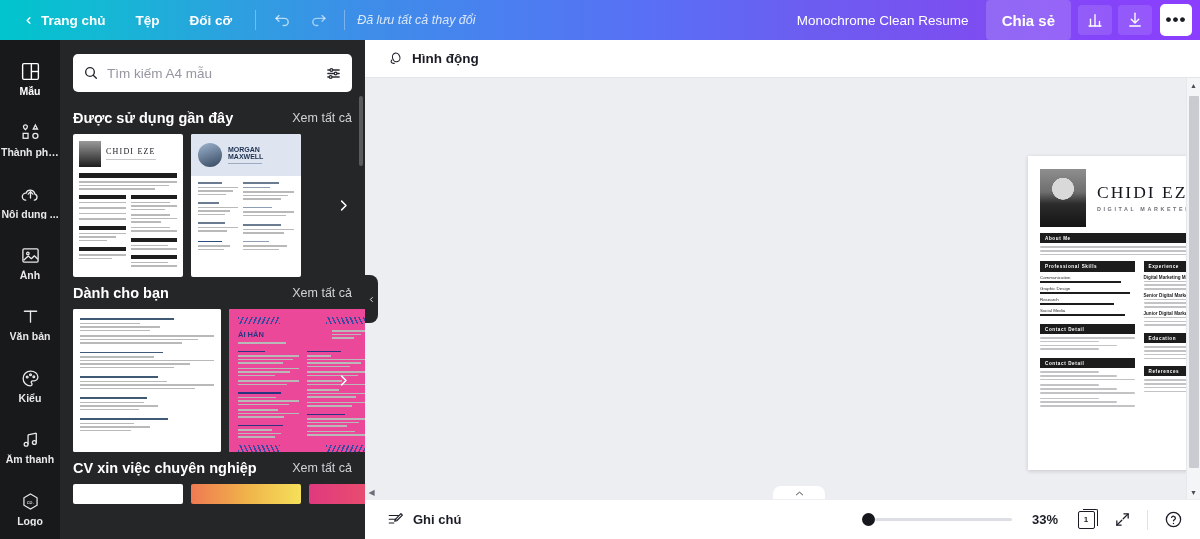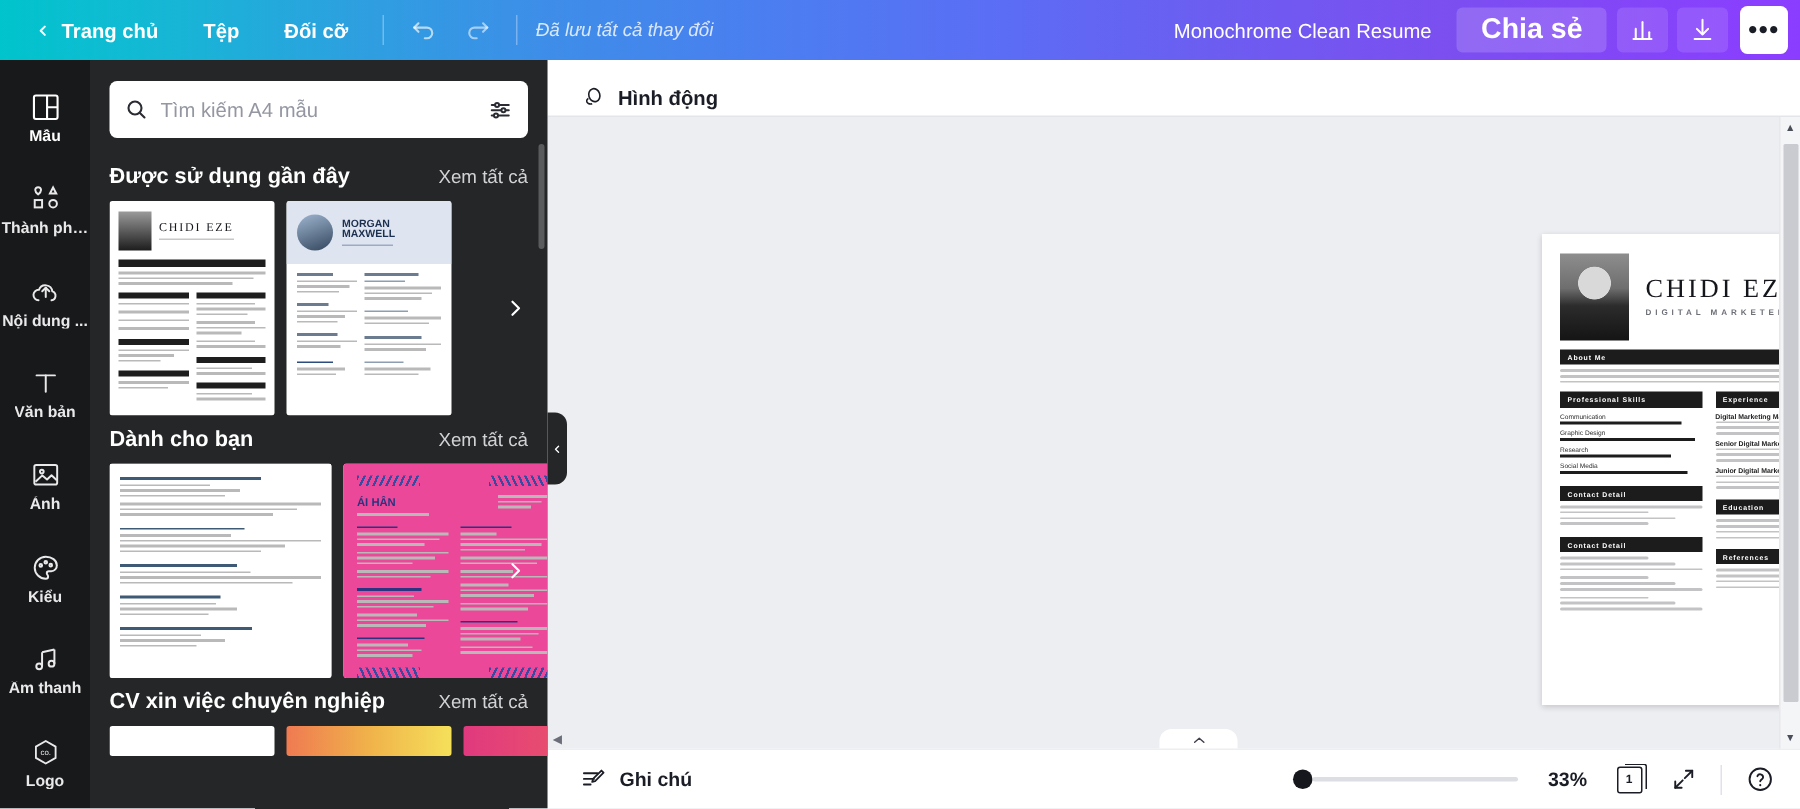--- a/index.html
+++ b/index.html
@@ -38,22 +38,22 @@
     margin-left: 4px; white-space: nowrap;
   }
   .tb-spacer { flex: 1; }
   .tb-right { display: flex; align-items: center; height: 100%; padding-right: 8px; }
   .tb-title {
     font-size: 13.5px; font-weight: 400; color: #fff;
     padding: 0 13px; height: 28px; display: flex; align-items: center;
     border-radius: 4px; cursor: pointer; white-space: nowrap;
   }
   .tb-share {
-    font-size: 19px; font-weight: 700; color: #fff;
-    padding: 0 16px; height: 30px; display: flex; align-items: center;
+    font-size: 15px; font-weight: 700; color: #fff;
+    padding: 0 16px; height: 40px; display: flex; align-items: center;
     border-radius: 4px; background: rgba(255,255,255,0.16); cursor: pointer;
     margin: 0 4px; white-space: nowrap;
   }
   .tb-ghost {
     width: 34px; height: 30px; display: flex; align-items: center; justify-content: center;
     border-radius: 4px; background: rgba(255,255,255,0.12); margin: 0 3px; cursor: pointer;
   }
   .tb-white-btn {
     display: flex; align-items: center; gap: 8px;
     height: 32px; padding: 0 14px; border-radius: 5px;
@@ -141,21 +141,21 @@
   .canvas {
     position: absolute; left: 365px; top: 40px; width: 835px; height: 499px;
     background: #edeef2;
   }
   .anim-bar {
     position: absolute; left: 0; top: 0; width: 835px; height: 38px;
     background: #fff; border-bottom: 1px solid #e4e5e9;
     display: flex; align-items: center; padding-left: 14px; gap: 8px;
   }
   .anim-btn {
-    display: flex; align-items: flex-end; gap: 8px; height: 28px;
+    display: flex; align-items: center; gap: 8px; height: 28px;
     padding: 0 8px; border-radius: 4px; cursor: pointer;
     font-size: 13.5px; font-weight: 700; color: #1b1d26;
   }
 
   .doc-area {
     position: absolute; left: 0; top: 38px; width: 822px; height: 448px;
     overflow: hidden;
   }
   .pg-tools {
     position: absolute; left: 820px; top: 52px; display: flex; gap: 18px;
@@ -335,34 +335,34 @@
     <div class="rail-item">
       <svg width="21" height="21" viewBox="0 0 24 24" fill="none" stroke="currentColor" stroke-width="1.5" stroke-linecap="round" stroke-linejoin="round">
           <path d="M6.5 18.5a4 4 0 0 1 .3-8 5.3 5.3 0 0 1 10.2 1.2 3.5 3.5 0 0 1-.6 6.8"></path>
           <line x1="12" y1="16" x2="12" y2="9"></line>
           <polyline points="9.3 11.6 12 8.9 14.7 11.6"></polyline>
         </svg>
       <span class="rail-lab">Nội dung ...</span>
     </div>
 
     <div class="rail-item">
-      <svg width="21" height="21" viewBox="0 0 24 24" fill="none" stroke="currentColor" stroke-width="1.5" stroke-linecap="round">
-          <line x1="5" y1="6" x2="19" y2="6"></line>
-          <line x1="12" y1="6" x2="12" y2="18.5"></line>
-        </svg>
-      <span class="rail-lab">Văn bản</span>
-    </div>
-
-    <div class="rail-item">
       <svg width="21" height="21" viewBox="0 0 24 24" fill="none" stroke="currentColor" stroke-width="1.5" stroke-linejoin="round">
           <rect x="3.3" y="4.5" width="17.4" height="15" rx="1.4"></rect>
           <circle cx="9" cy="9.6" r="1.4"></circle>
           <polyline points="4.2 17.4 9.4 12.5 13 15.6 16.4 12.4 20.4 16.2"></polyline>
         </svg>
       <span class="rail-lab">Ảnh</span>
+    </div>
+
+    <div class="rail-item">
+      <svg width="21" height="21" viewBox="0 0 24 24" fill="none" stroke="currentColor" stroke-width="1.5" stroke-linecap="round">
+          <line x1="5" y1="6" x2="19" y2="6"></line>
+          <line x1="12" y1="6" x2="12" y2="18.5"></line>
+        </svg>
+      <span class="rail-lab">Văn bản</span>
     </div>
 
     <div class="rail-item">
       <svg width="21" height="21" viewBox="0 0 24 24" fill="none" stroke="currentColor" stroke-width="1.5">
           <path d="M12 3.6a8.4 8.4 0 0 0 0 16.8c1.2 0 1.8-.8 1.8-1.7 0-1.1-1-1.6-1-2.6 0-.8.7-1.4 1.6-1.4h1.7A4.3 4.3 0 0 0 20.4 10c0-3.6-3.8-6.4-8.4-6.4z"></path>
           <circle cx="8.2" cy="10.2" r="1"></circle>
           <circle cx="12" cy="7.8" r="1"></circle>
           <circle cx="15.8" cy="10" r="1"></circle>
         </svg>
       <span class="rail-lab">Kiểu</span>

